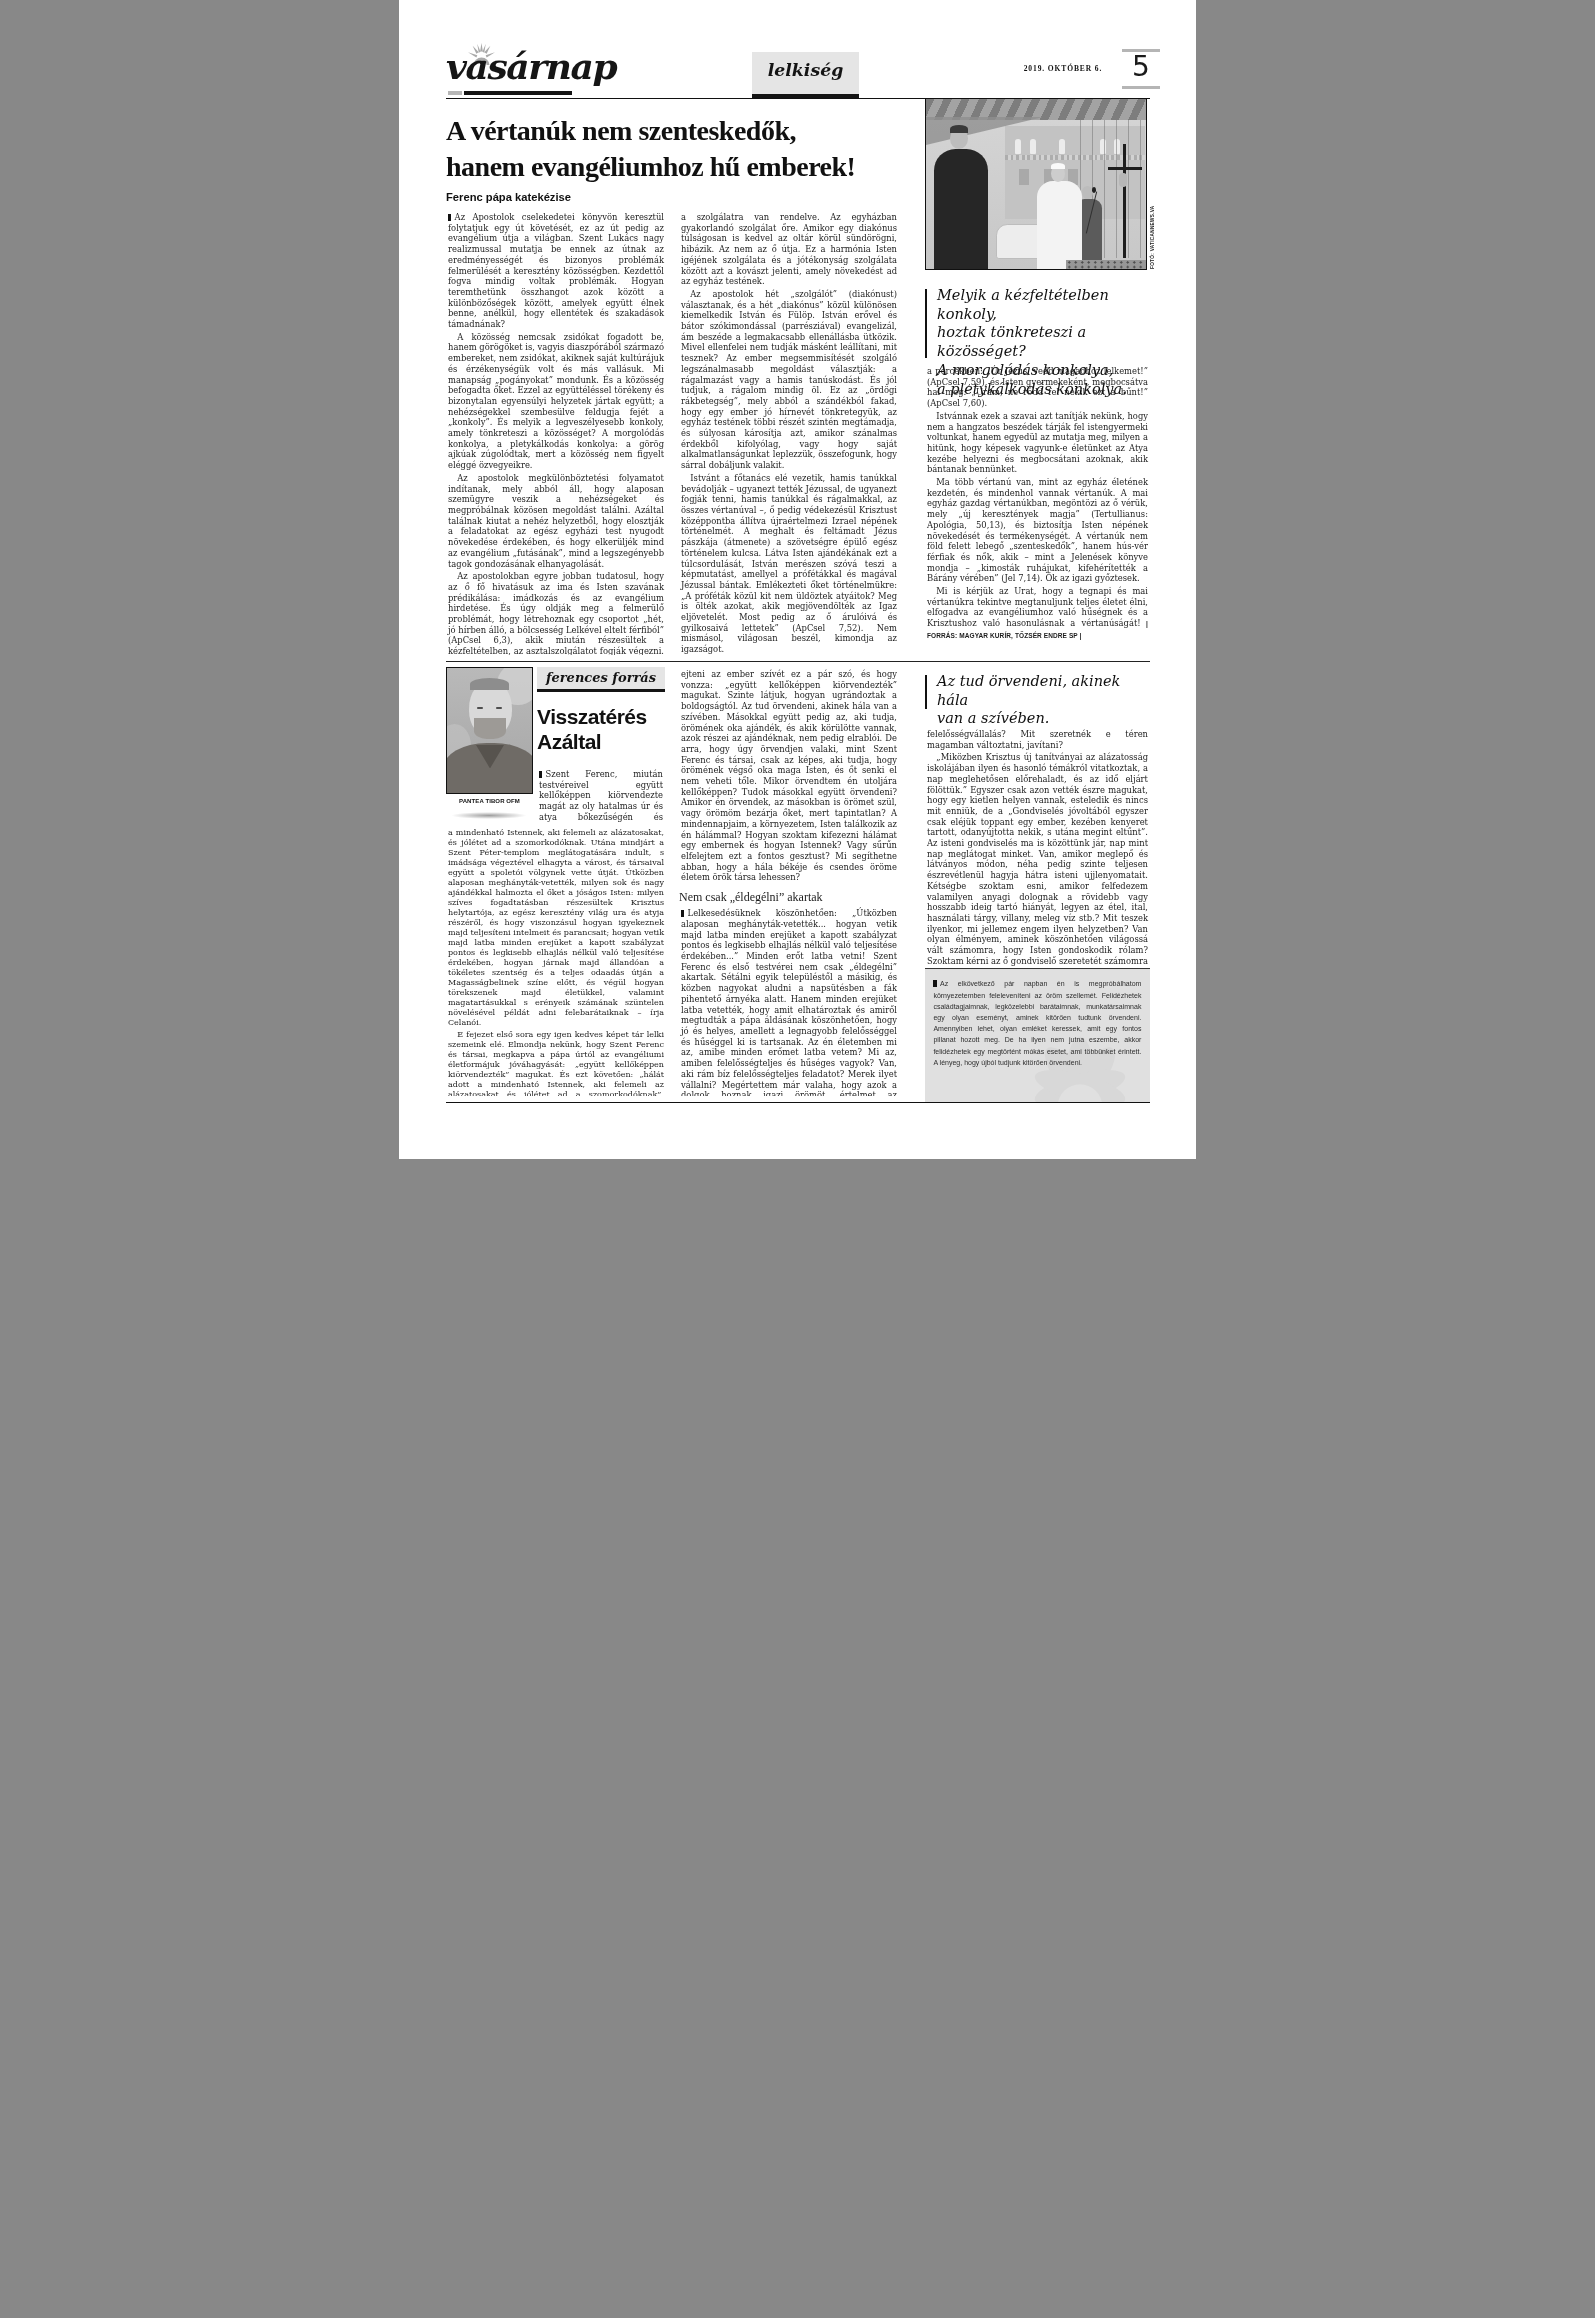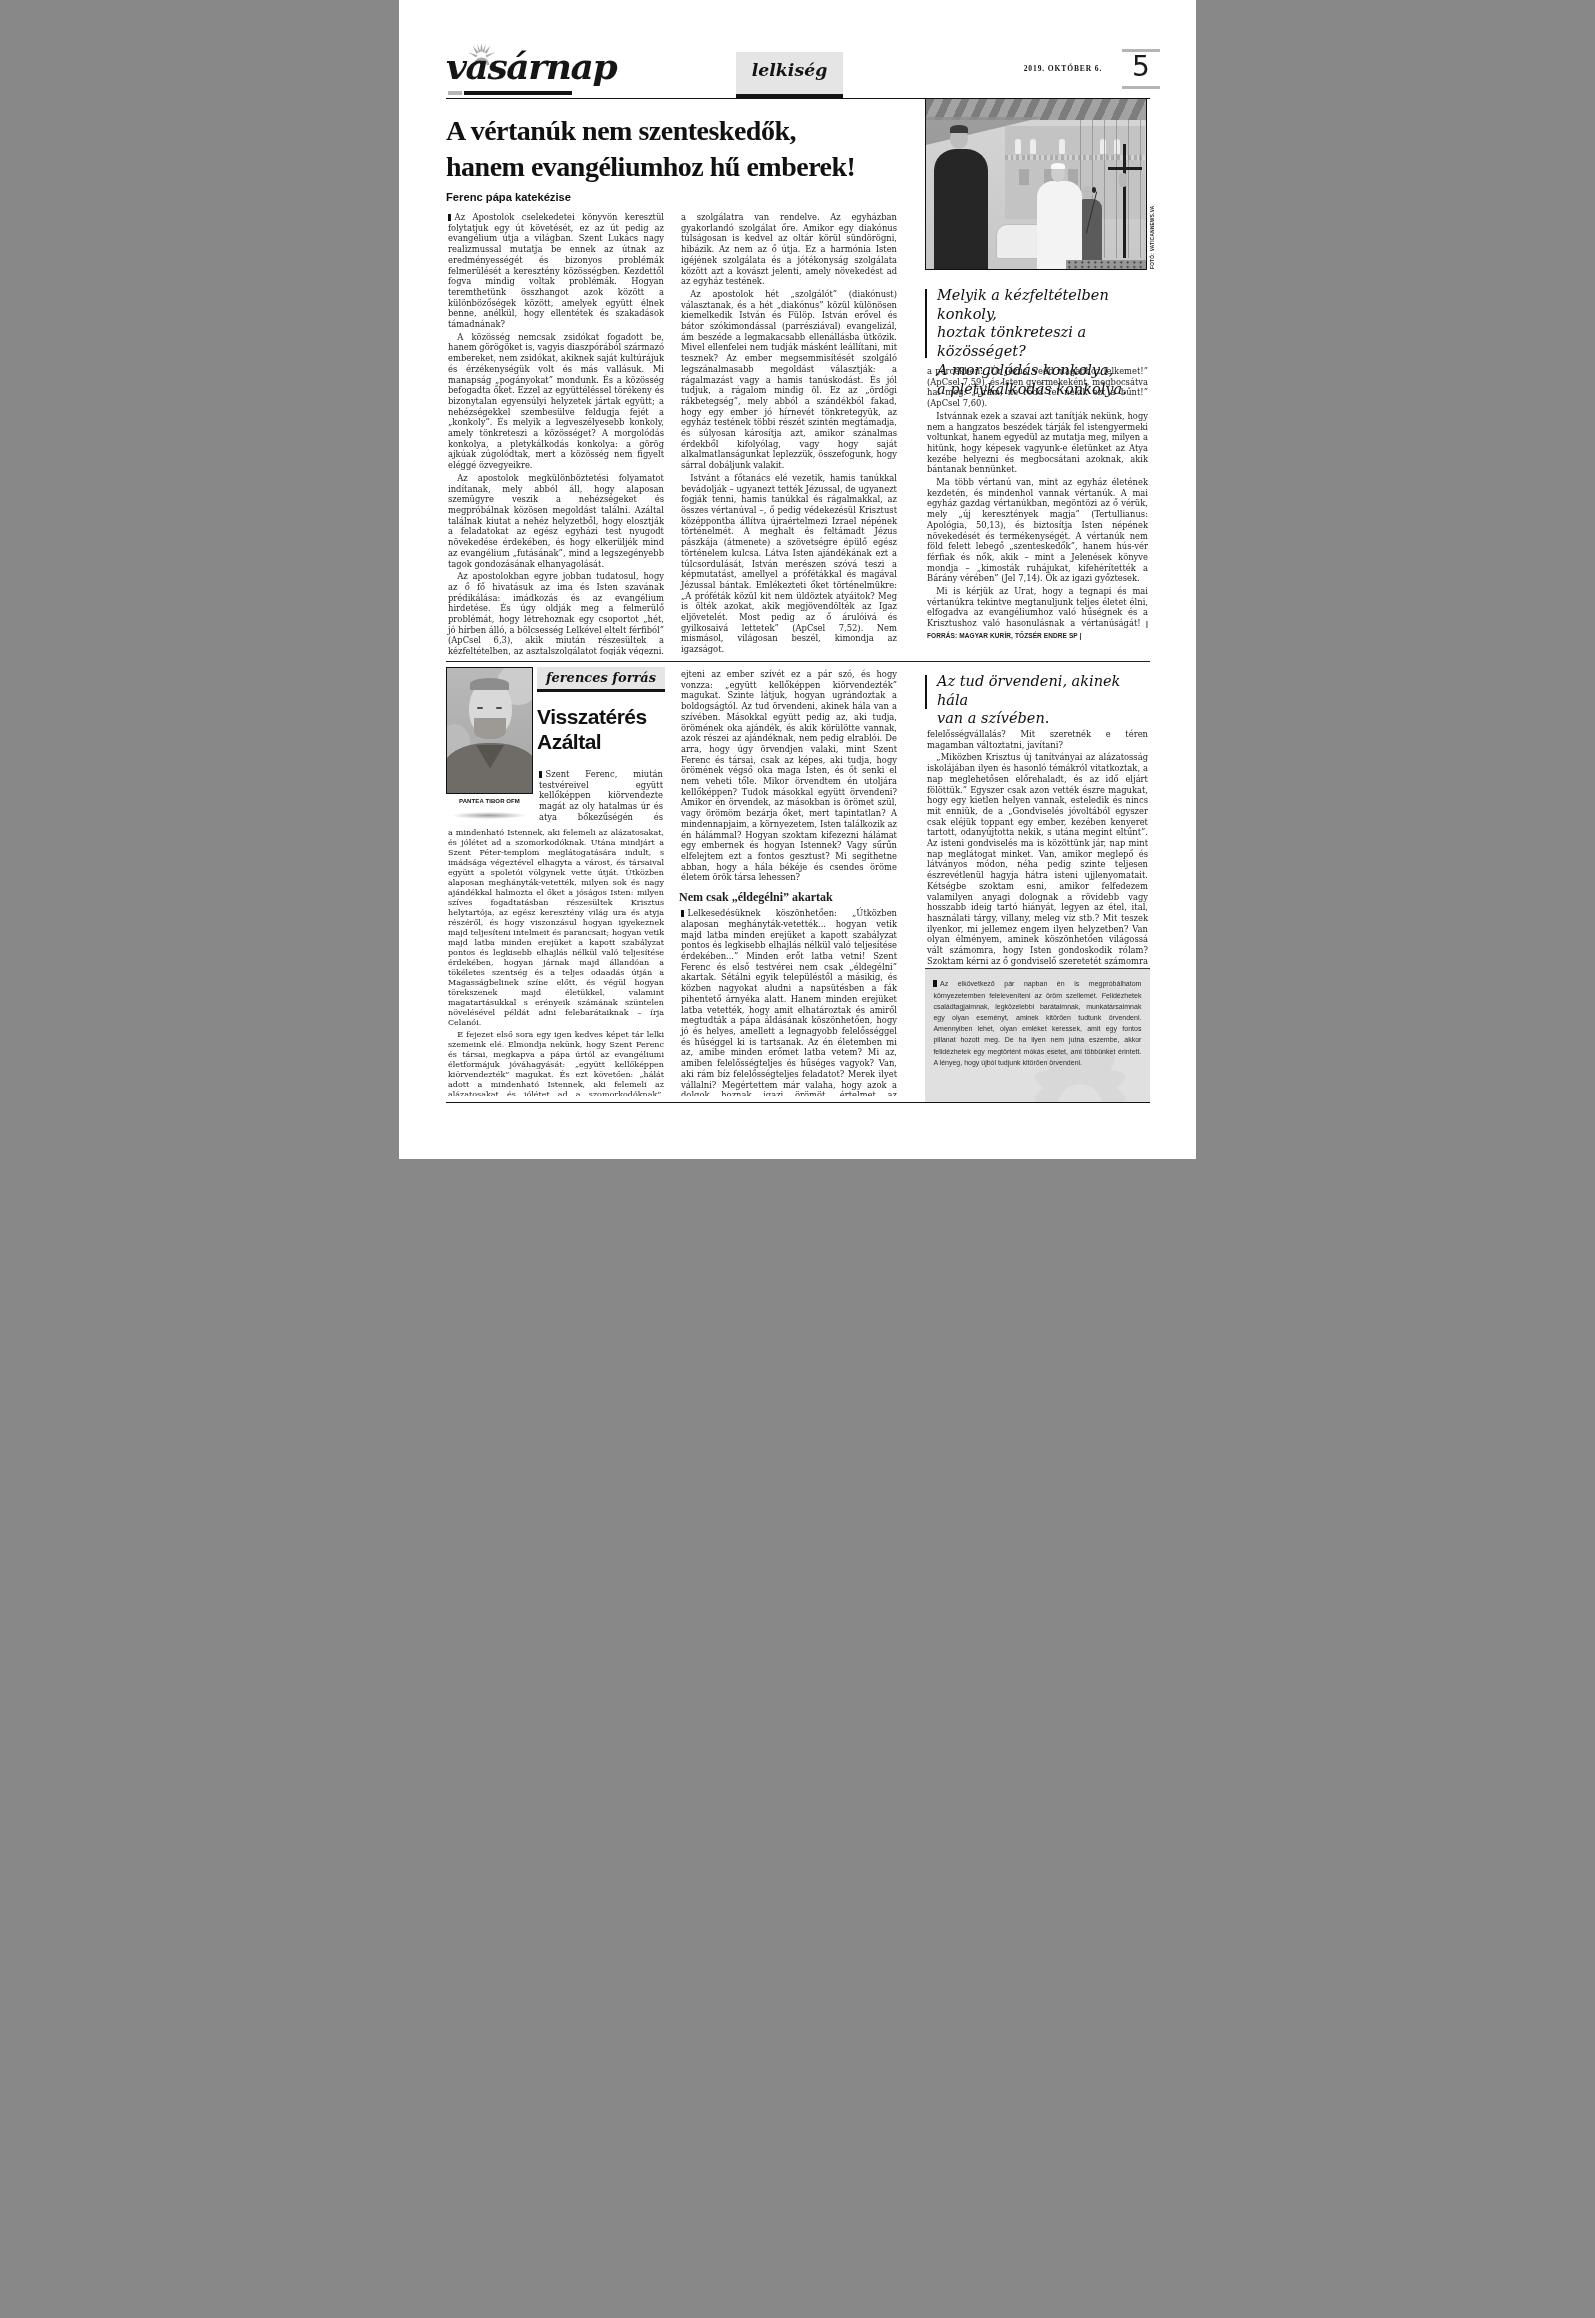--- a/index.html
+++ b/index.html
@@ -7,21 +7,21 @@
         font-family:"DejaVu Serif",serif;color:#1c1c1c;overflow:hidden;}
   [data-name]{box-sizing:border-box;}
 
   
   .logo-word{position:absolute;left:47px;top:45px;font-family:"DejaVu Serif",serif;
              font-style:italic;font-weight:700;font-size:36px;letter-spacing:-1.4px;color:#161616;}
   .logo-sun{position:absolute;left:68px;top:43px;width:29px;height:22.4px;}
   .logo-underline-gray{position:absolute;left:49px;top:91px;width:14px;height:3.7px;background:#b7b7b7;}
   .logo-underline-black{position:absolute;left:65px;top:91px;width:108px;height:3.7px;background:#141414;}
 
-  .section-box{position:absolute;left:337px;top:52px;width:107px;height:42px;background:#e5e5e5;}
+  .section-box{position:absolute;left:353px;top:52px;width:107px;height:42px;background:#e5e5e5;}
   .section-label{position:absolute;left:0;right:0;top:7.5px;text-align:center;font-style:italic;
                  font-weight:700;font-size:17.3px;color:#141414;}
   .section-bar{position:absolute;left:0;right:0;bottom:-3.7px;height:3.7px;background:#141414;}
 
   .issue-date{position:absolute;left:608px;top:64px;width:112px;text-align:center;
               font-family:"Liberation Serif",serif;font-weight:700;font-size:7.5px;letter-spacing:0.9px;color:#111;}
   .pnum-bar{position:absolute;width:38px;height:2.8px;background:#b5b5b5;left:723px;}
   .page-number{position:absolute;left:723px;top:50px;width:38px;text-align:center;
                font-family:"DejaVu Sans",sans-serif;font-weight:400;font-size:28px;color:#1a1a1a;line-height:33px;}
 
@@ -114,21 +114,21 @@
 
   .tag-box{position:absolute;left:138px;top:667px;width:128px;height:22.4px;background:#e5e5e5;}
   .tag-label{position:absolute;left:0;right:0;top:2.8px;text-align:center;font-style:italic;font-weight:700;
              font-size:13px;color:#141414;}
   .tag-bar{position:absolute;left:0;right:0;bottom:-2.8px;height:2.8px;background:#141414;}
   .title2{position:absolute;left:138px;top:704px;width:128px;font-family:Liberation Sans, sans-serif;
           font-weight:700;font-size:21px;line-height:25px;letter-spacing:-0.5px;color:#111;}
   #a2-intro{left:138px;top:767px;width:128px;height:56px;}
   #a2-col1{left:47px;top:826px;width:220px;height:270px;font-size:8px;line-height:10px;}
   #a2-col2{left:280px;top:667px;width:220px;height:429px;}
-  .subhead2{font-family:"Liberation Serif",serif;font-weight:700;font-size:12px;line-height:14px;
+  .subhead2{font-family:"Liberation Serif",serif;font-weight:400;font-size:12px;line-height:14px;
             margin:6.5px 0 4.7px 0 !important;text-align:left;text-indent:0 !important;}
   #a2-col3{left:526px;top:727px;width:225px;height:239px;}
 
   .box-rule{position:absolute;left:526px;top:968px;width:225px;height:0.9px;background:#333;}
   .reflect-box{position:absolute;left:526px;top:969px;width:225px;height:133px;background:#e0e0e0;
                overflow:hidden;}
   .reflect-text{position:absolute;left:8.4px;top:9.3px;width:208px;text-align:justify;
                 font-family:"Liberation Sans",sans-serif;font-size:7px;line-height:11.2px;color:#2d2d2d;}
   .watermark{position:absolute;right:-14px;bottom:-28px;width:168px;height:140px;opacity:.45;}
 </style>

